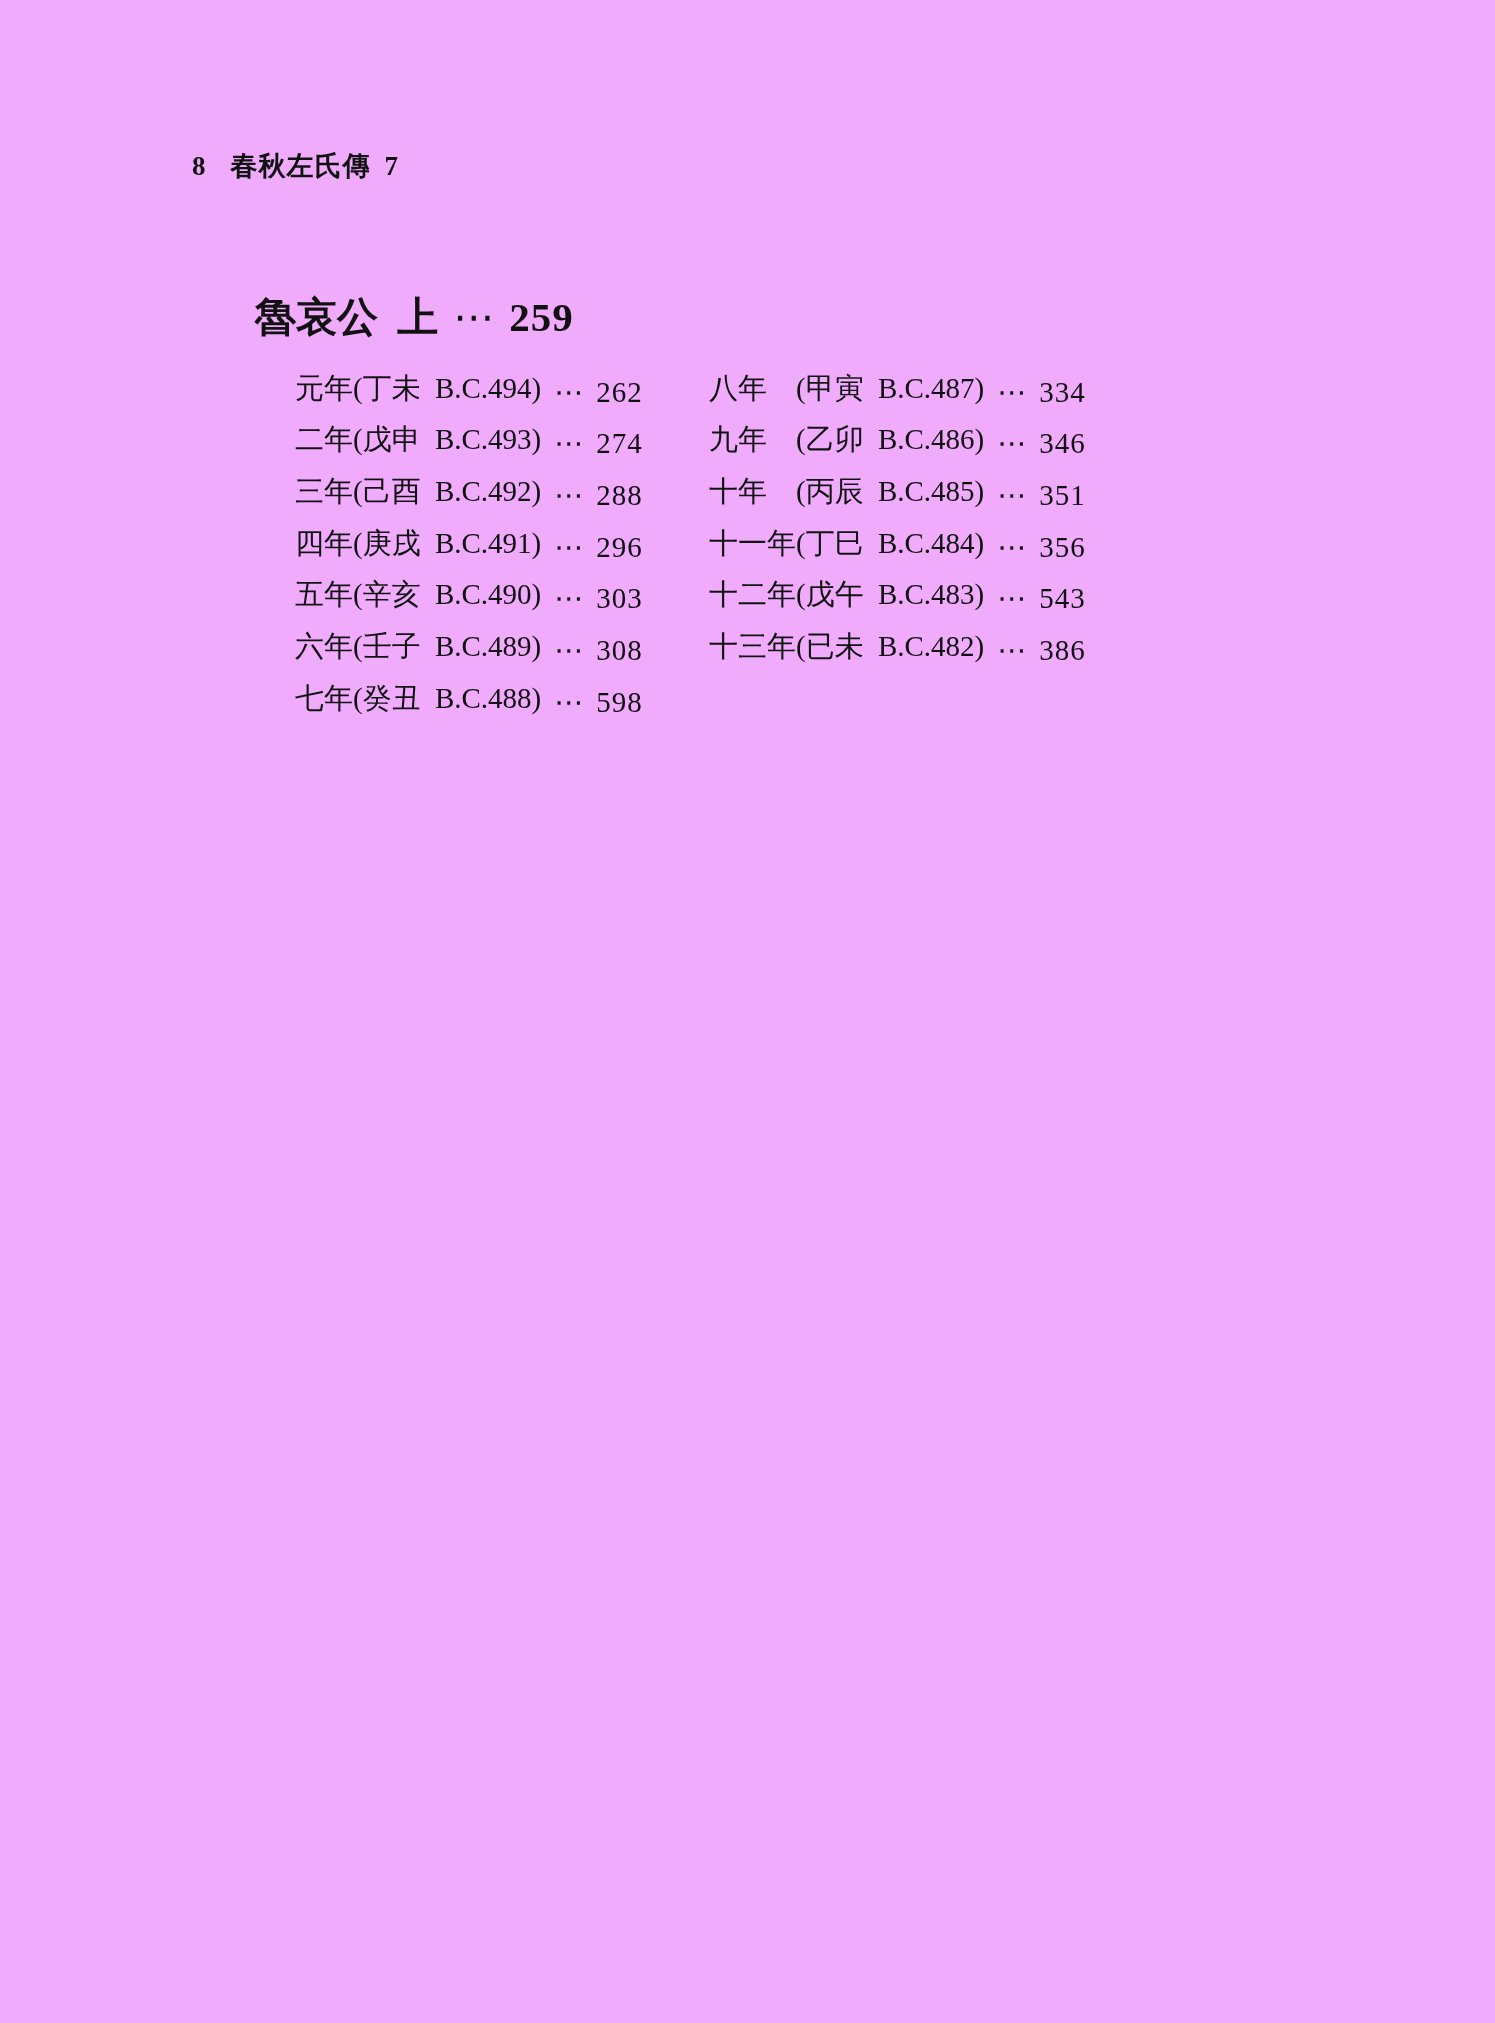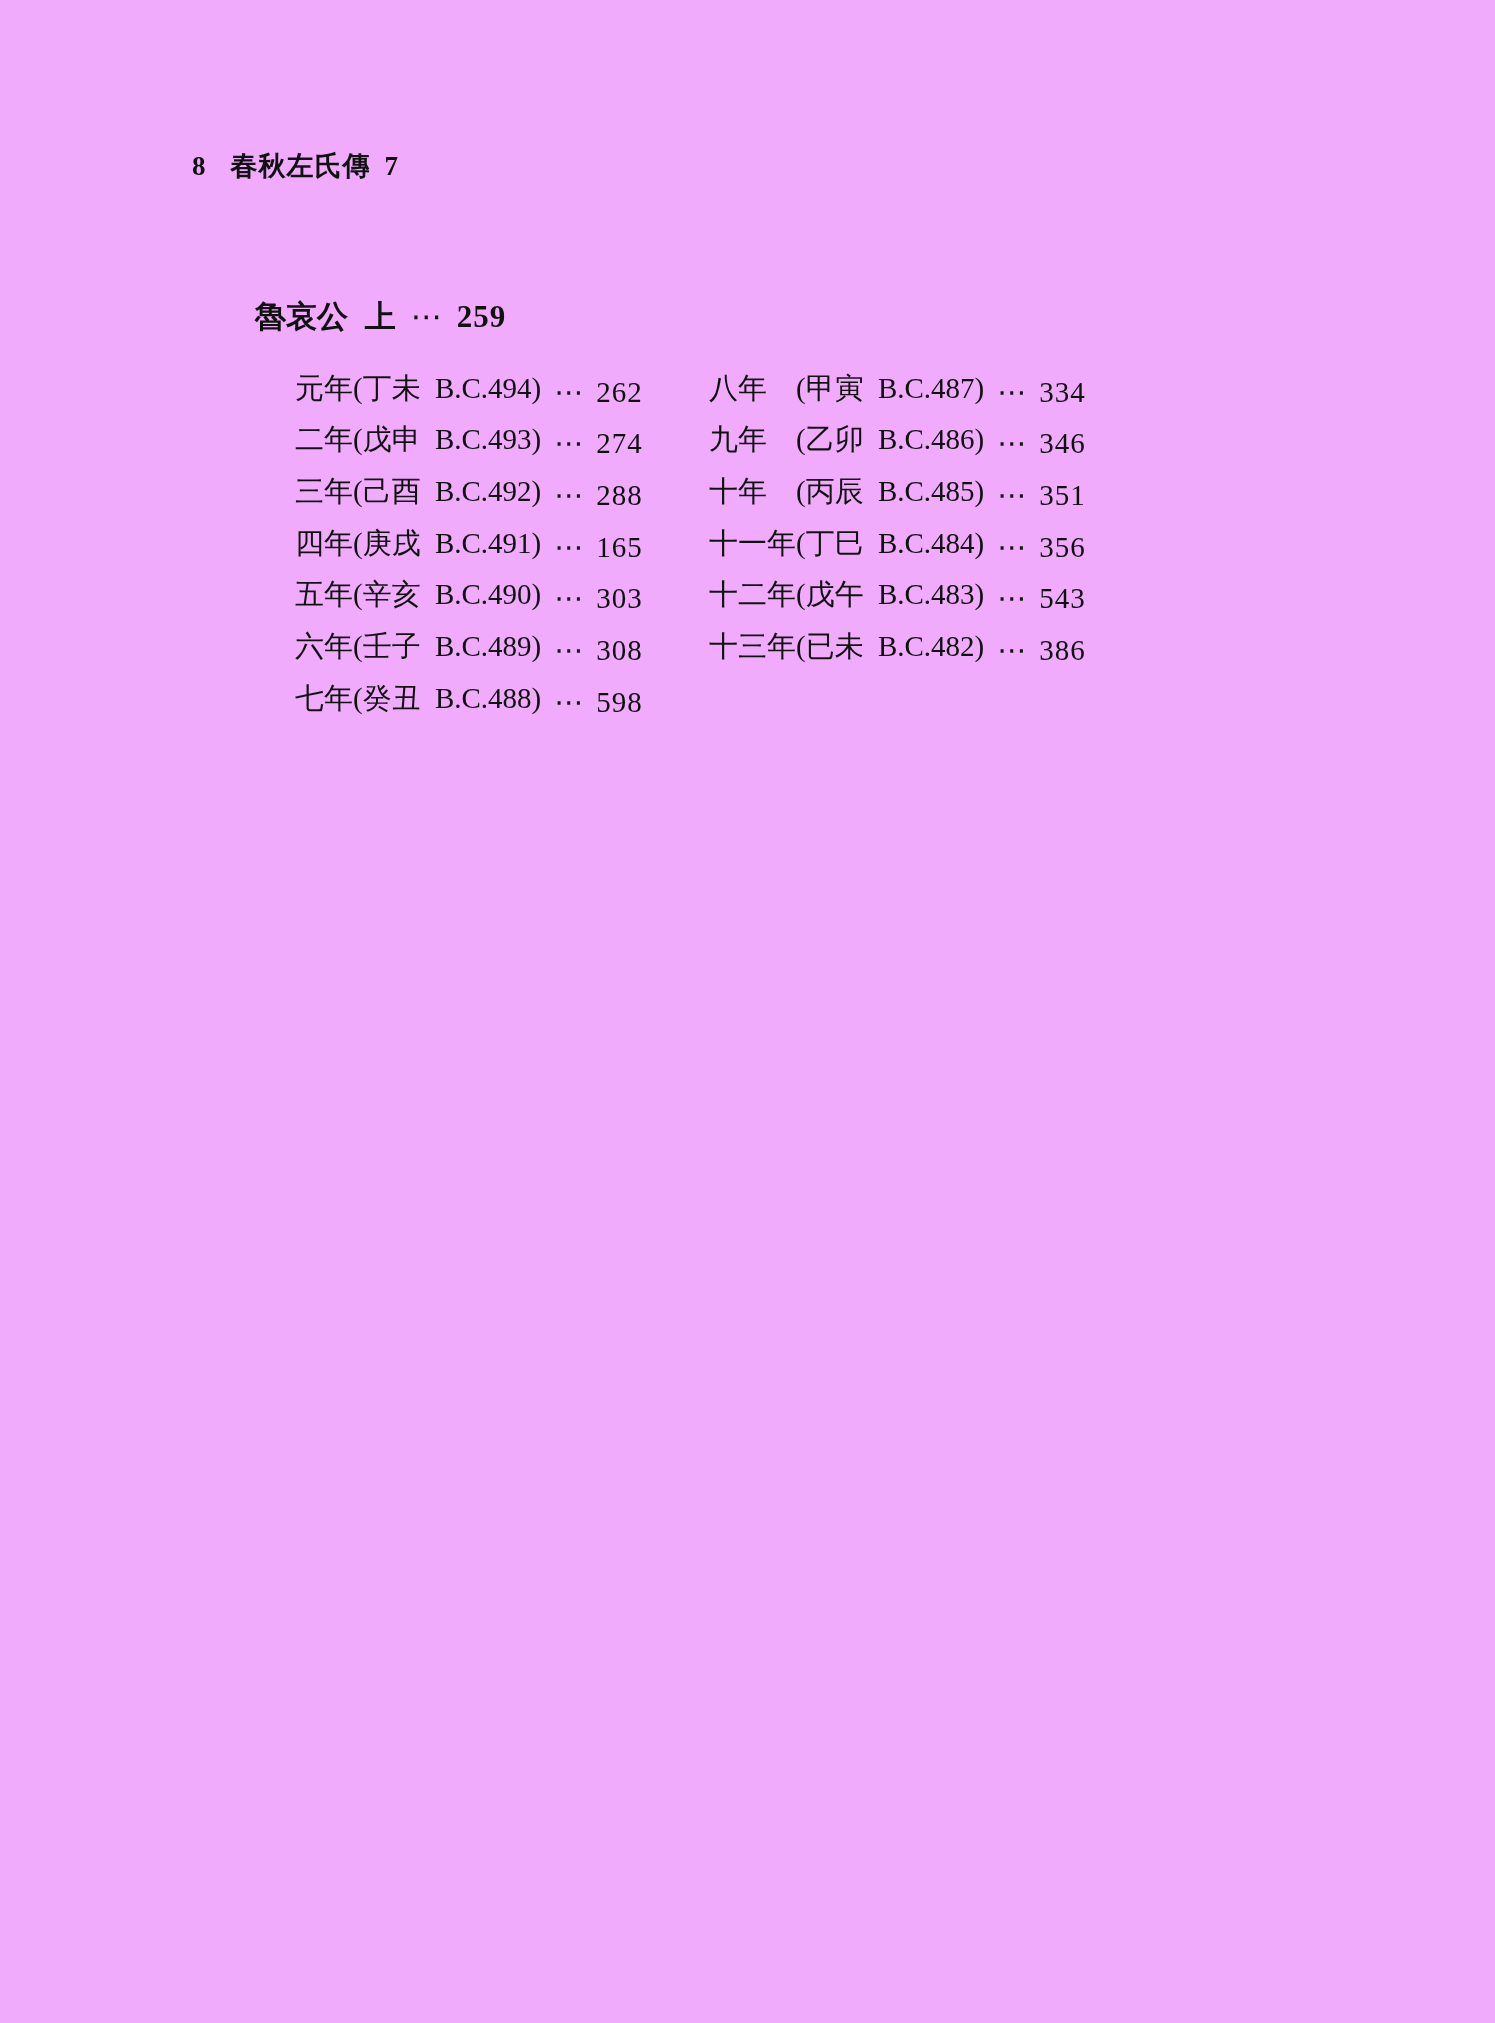--- a/index.html
+++ b/index.html
@@ -26,21 +26,21 @@
     font-weight: 700;
     letter-spacing: 1px;
     white-space: nowrap;
   }
   .running-header .hdr-pagenum { margin-right: 24px; }
   .running-header .hdr-title   { margin-right: 14px; }
   .section-title {
     position: absolute;
     left: 255px;
     top: 299px;
-    font-size: 31px;
+    font-size: 41px;
     line-height: 36px;
     font-weight: 700;
     white-space: nowrap;
     word-spacing: 9px;
   }
   .section-title .dots {
     display: inline-block;
     margin: 0 15px;
     font-weight: 400;
   }
@@ -89,21 +89,21 @@
         <span class="toc-page">274</span>
     </div>
     <div class="toc-row">
       <span>三年(己酉 B.C.492)</span>
         <span class="dots">⋯</span>
         <span class="toc-page">288</span>
     </div>
     <div class="toc-row">
       <span>四年(庚戌 B.C.491)</span>
         <span class="dots">⋯</span>
-        <span class="toc-page">165</span>
+        <span class="toc-page">296</span>
     </div>
     <div class="toc-row">
       <span>五年(辛亥 B.C.490)</span>
         <span class="dots">⋯</span>
         <span class="toc-page">303</span>
     </div>
     <div class="toc-row">
       <span>六年(壬子 B.C.489)</span>
         <span class="dots">⋯</span>
         <span class="toc-page">308</span>

